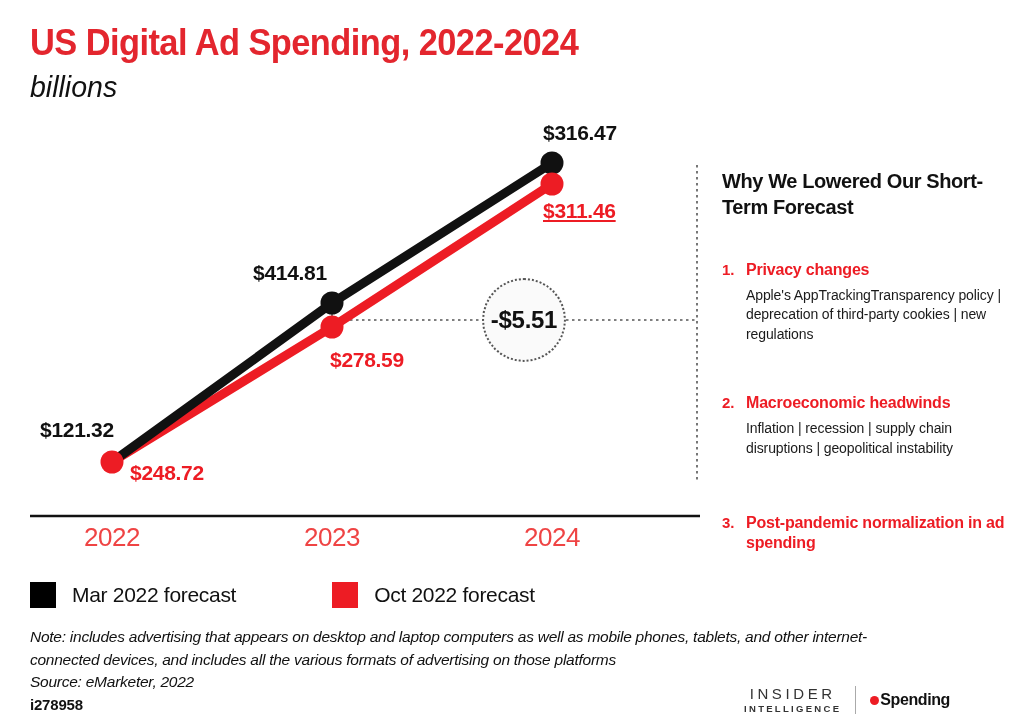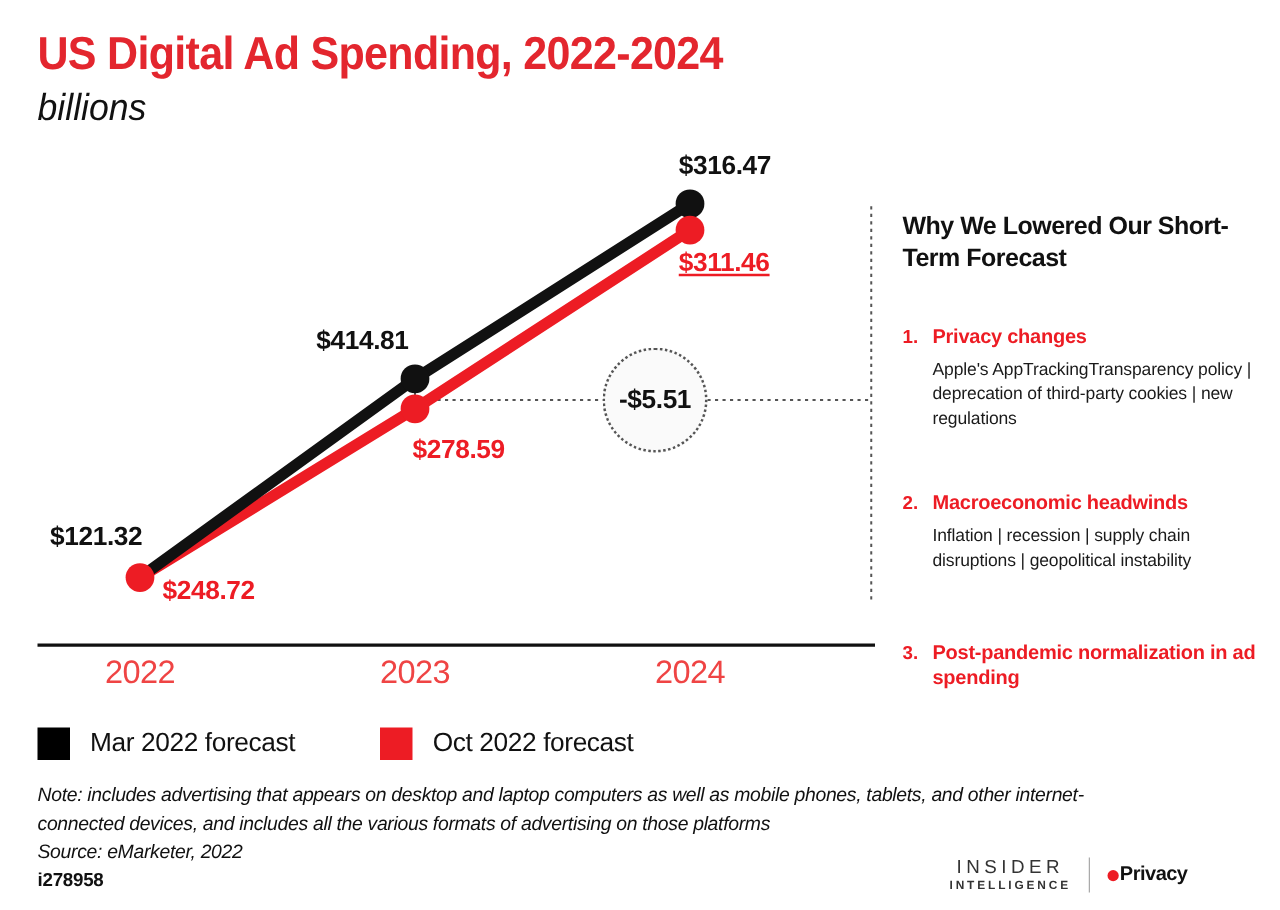--- a/index.html
+++ b/index.html
@@ -78,21 +78,21 @@
     width: 84px;
     height: 84px;
     border-radius: 50%;
     border: 2px dotted #555555;
     background: #fafafa;
     display: flex;
     align-items: center;
     justify-content: center;
   }
   #delta-bubble span {
-    font-size: 21px;
+    font-size: 24px;
     font-weight: 700;
     color: #111111;
     letter-spacing: -0.3px;
     text-align: center;
   }
 
   
   .x-tick {
     position: absolute;
     top: 522px;
@@ -148,20 +148,21 @@
     letter-spacing: -0.1px;
   }
 
   
   #legend {
     position: absolute;
     left: 30px;
     top: 582px;
     display: flex;
     align-items: center;
+    gap: 28px;
   }
   .legend-item {
     display: flex;
     align-items: center;
     margin-right: 68px;
   }
   .legend-swatch {
     width: 26px;
     height: 26px;
     margin-right: 16px;
@@ -348,17 +349,17 @@
   <div id="chart-id">i278958</div>
 
   <div id="logo">
     <div id="logo-insider">
       <div class="l1">INSIDER</div>
       <div class="l2">INTELLIGENCE</div>
     </div>
     <div id="logo-div"></div>
     <div id="logo-emarketer">
       <span id="logo-dot"></span>
-      <span>Privacy</span>
+      <span>Spending</span>
     </div>
   </div>
 
 </div>
 
 </body></html>

